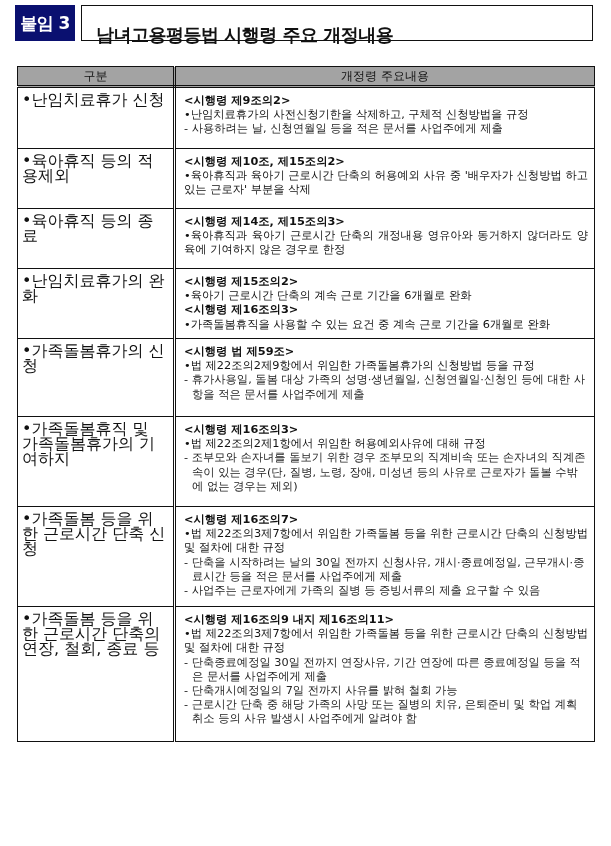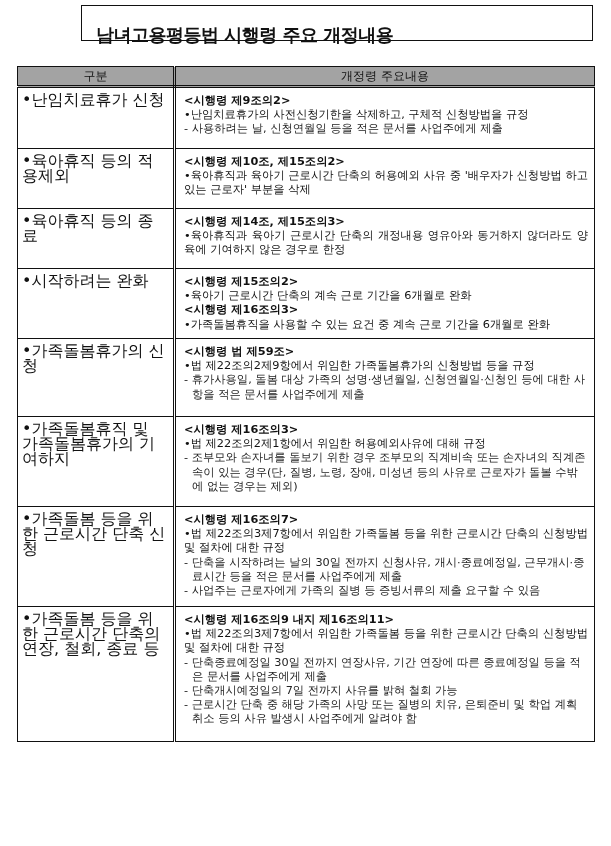--- a/index.html
+++ b/index.html
@@ -24,20 +24,21 @@
   .cat { padding:4px 5px 0 4px !important; line-height:15px; font-size:16px; }
   .cont { padding:6px 6px 2px 8px !important; line-height:14.2px; }
   .ref { font-weight:bold; }
   .line { display:block; text-align:justify; }
   .sub { display:block; padding-left:8px; text-indent:-8px; color:#222; }
 </style>
 </head>
 <body>
 
 <div class="title-row">
+  <div class="tag">붙임 3</div>
   <div class="title-box">
     <div class="title-text">남녀고용평등법 시행령 주요 개정내용</div>
   </div>
 </div>
 
 <table class="main">
   <colgroup>
       <col class="c1">
       <col class="c2">
     </colgroup>
@@ -64,21 +65,21 @@
         </td>
       </tr>
       <tr style="height: 60px; margin-left: 36px;">
         <td class="cat sep">•육아휴직 등의 종료</td>
         <td class="cont">
           <span class="line ref">&lt;시행령 제14조, 제15조의3&gt;</span>
           <span class="line">•육아휴직과 육아기 근로시간 단축의 개정내용 영유아와 동거하지 않더라도 양육에 기여하지 않은 경우로 한정</span>
         </td>
       </tr>
       <tr style="height: 70px;">
-        <td class="cat sep">•시작하려는 완화</td>
+        <td class="cat sep">•난임치료휴가의 완화</td>
         <td class="cont">
           <span class="line ref">&lt;시행령 제15조의2&gt;</span>
           <span class="line">•육아기 근로시간 단축의 계속 근로 기간을 6개월로 완화</span>
           <span class="line ref">&lt;시행령 제16조의3&gt;</span>
           <span class="line">•가족돌봄휴직을 사용할 수 있는 요건 중 계속 근로 기간을 6개월로 완화</span>
         </td>
       </tr>
       <tr style="height: 78px;">
         <td class="cat sep">•가족돌봄휴가의 신청</td>
         <td class="cont">

